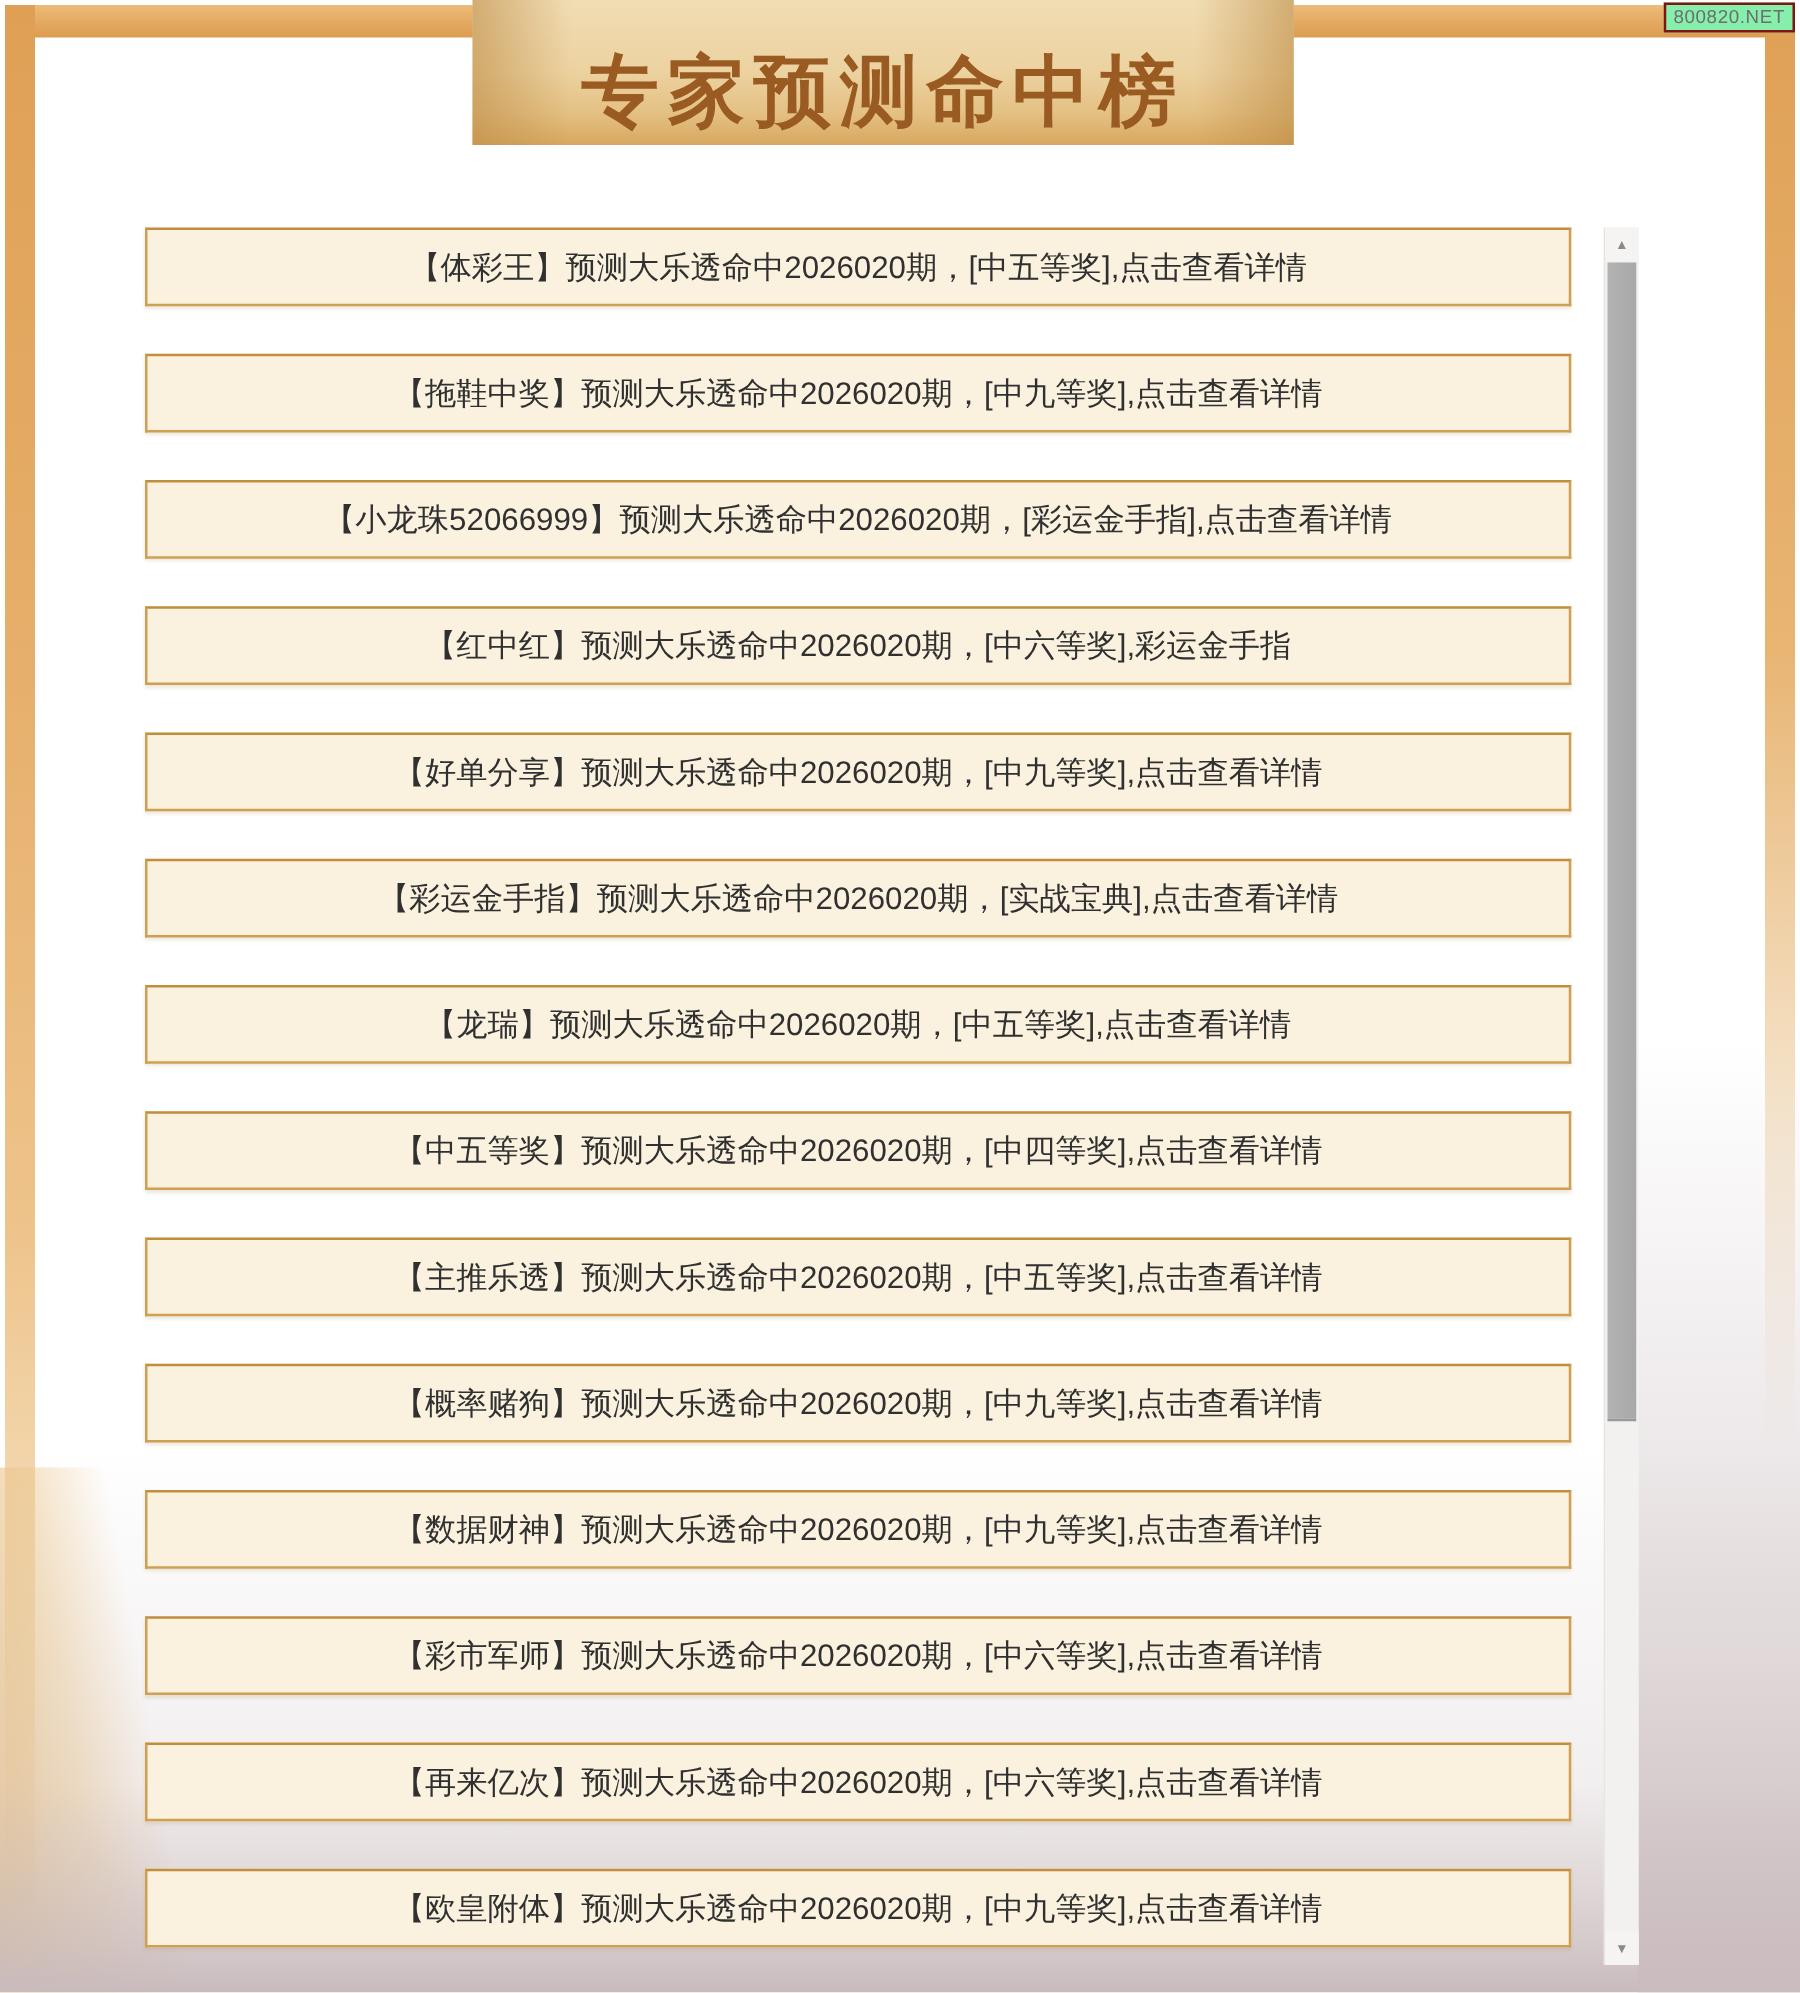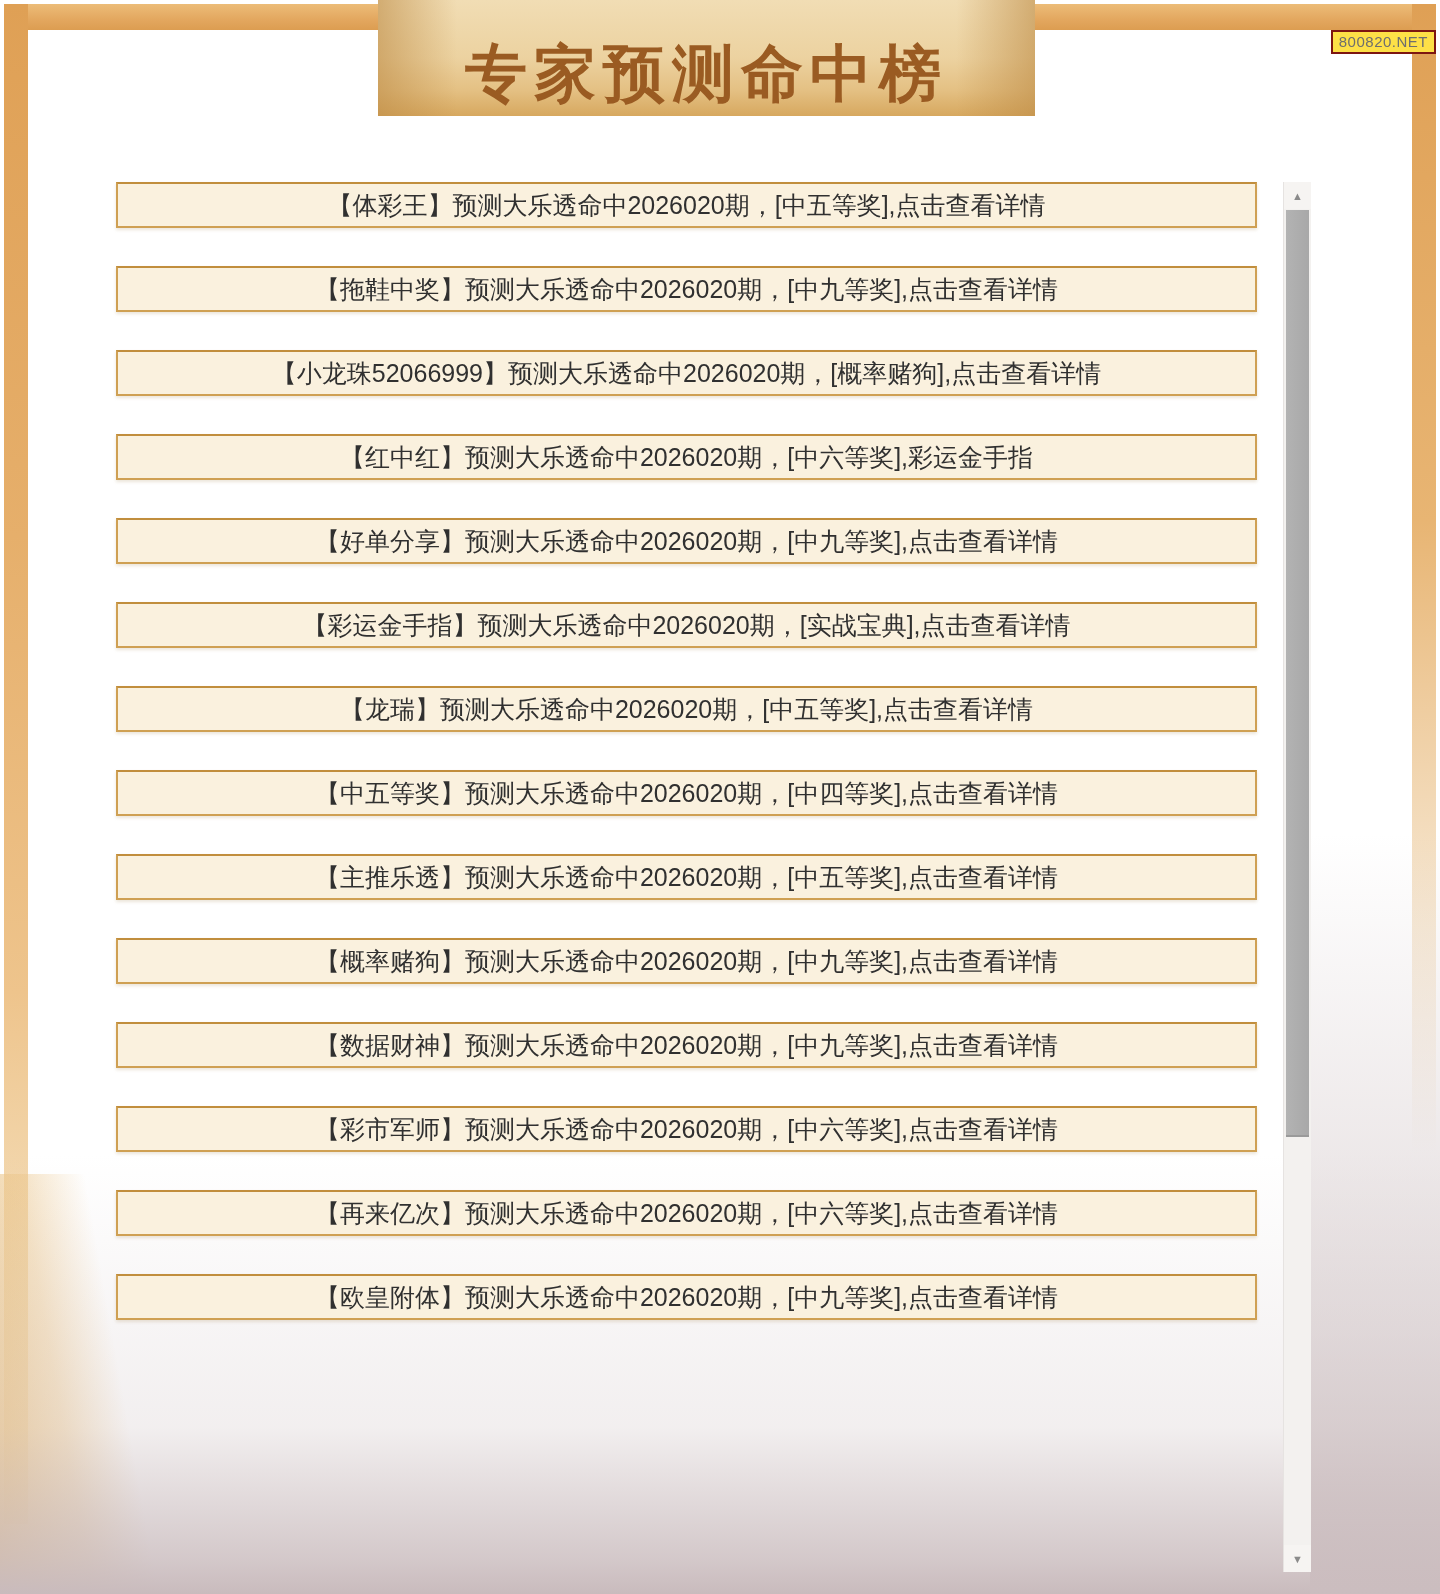--- a/index.html
+++ b/index.html
@@ -55,32 +55,32 @@
   }
   .banner-title {
     margin: 0; width: 100%; text-align: center; line-height: 148px;
     font-size: 62px; font-weight: bold; letter-spacing: 7px;
     color: #9a5b22;
   }
 
   
   .badge {
     position: absolute; top: 2px; right: 4px;
-    background: #fde047; border: 2px solid #7d1611;
+    background: #86efac; border: 2px solid #7d1611;
     color: #6e6e6e; font-size: 15px; line-height: 18px;
-    padding: 1px 6px; letter-spacing: 0.5px; margin-top: 28px;
+    padding: 1px 6px; letter-spacing: 0.5px;
   }
 
   
   .list {
     position: absolute; left: 116px; top: 182px; width: 1195px; height: 1390px;
   }
   .items { position: absolute; left: 0; top: 0; width: 1141px; }
   .item {
-    box-sizing: border-box; height: 46px; margin-bottom: 38px;
+    box-sizing: border-box; height: 63px; margin-bottom: 38px;
     background: #faf1de;
     border: 2px solid #cfa053; border-top-color: #c18e3d;
     box-shadow: 0 2px 3px rgba(170,140,90,0.22);
     display: flex; align-items: center; justify-content: center;
     font-size: 25px; color: #303030; cursor: pointer;
     white-space: nowrap;
   }
 
   
   .scrollbar {
@@ -116,21 +116,21 @@
   <div class="banner">
     <h1 class="banner-title">专家预测命中榜</h1>
   </div>
 
   <div class="badge">800820.NET</div>
 
   <div class="list">
     <div class="items" id="items">
         <div class="item">【体彩王】预测大乐透命中2026020期，[中五等奖],点击查看详情</div>
         <div class="item">【拖鞋中奖】预测大乐透命中2026020期，[中九等奖],点击查看详情</div>
-        <div class="item">【小龙珠52066999】预测大乐透命中2026020期，[概率赌狗],点击查看详情</div>
+        <div class="item">【小龙珠52066999】预测大乐透命中2026020期，[彩运金手指],点击查看详情</div>
         <div class="item">【红中红】预测大乐透命中2026020期，[中六等奖],彩运金手指</div>
         <div class="item">【好单分享】预测大乐透命中2026020期，[中九等奖],点击查看详情</div>
         <div class="item">【彩运金手指】预测大乐透命中2026020期，[实战宝典],点击查看详情</div>
         <div class="item">【龙瑞】预测大乐透命中2026020期，[中五等奖],点击查看详情</div>
         <div class="item">【中五等奖】预测大乐透命中2026020期，[中四等奖],点击查看详情</div>
         <div class="item">【主推乐透】预测大乐透命中2026020期，[中五等奖],点击查看详情</div>
         <div class="item">【概率赌狗】预测大乐透命中2026020期，[中九等奖],点击查看详情</div>
         <div class="item">【数据财神】预测大乐透命中2026020期，[中九等奖],点击查看详情</div>
         <div class="item">【彩市军师】预测大乐透命中2026020期，[中六等奖],点击查看详情</div>
         <div class="item">【再来亿次】预测大乐透命中2026020期，[中六等奖],点击查看详情</div>

